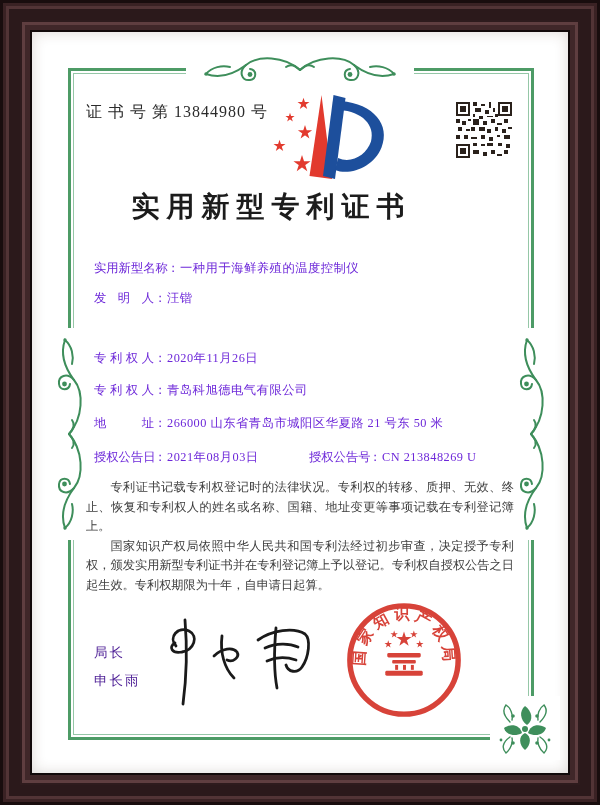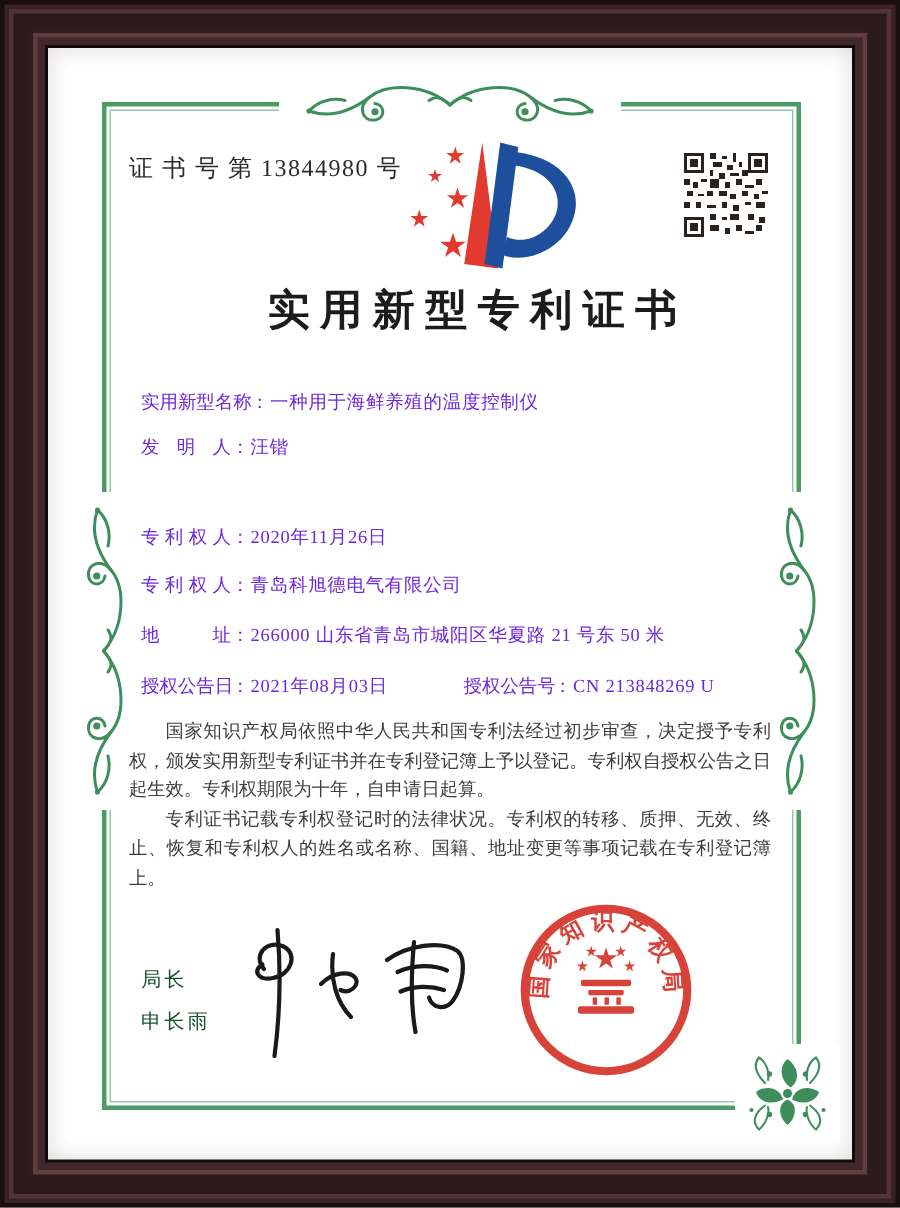--- a/index.html
+++ b/index.html
@@ -35,34 +35,34 @@
   .ornament{position:absolute;}
   
   .cert-no{
     position:absolute;left:54px;top:70px;font-size:16px;color:#2b2b2b;
     letter-spacing:1px;
   }
   .logo{position:absolute;left:216px;top:60px;width:150px;height:96px;}
   .qr{position:absolute;left:424px;top:70px;width:56px;height:56px;}
   .title{
     position:absolute;left:36px;width:400px;top:156px;text-align:center;
-    font-size:28px;font-weight:700;color:#1c1c1c;letter-spacing:7px;text-indent:7px;padding-left:47px;
+    font-size:28px;font-weight:700;color:#1c1c1c;letter-spacing:7px;text-indent:7px;
   }
   .row{position:absolute;left:62px;font-size:12.3px;color:#6d28d9;line-height:14px;white-space:nowrap;}
   .lbl{display:inline-block;width:60px;text-align:justify;text-align-last:justify;vertical-align:top;}
   .lbl-wide{width:73px;}
   .colon{display:inline-block;width:13px;}
   .val{letter-spacing:.5px;}
   .grant2{position:absolute;left:215px;top:0;white-space:nowrap;}
   .paras{
     position:absolute;left:54px;top:446px;width:428px;
     font-size:12.2px;line-height:19.5px;color:#3d3d3d;text-align:justify;
   }
   .paras p{margin:0;text-indent:2em;}
-  .sig-label{position:absolute;left:62px;font-size:13.5px;color:#14532d;letter-spacing:2px;}
+  .sig-label{position:absolute;left:62px;font-size:13.5px;color:#4c1d95;letter-spacing:2px;}
   .sig-label.l1{top:612px;}
   .sig-label.l2{top:640px;}
   .signature{position:absolute;left:116px;top:578px;width:185px;height:105px;}
   .seal{position:absolute;left:308px;top:564px;width:128px;height:128px;opacity:.93;}
   .seal-date{
     position:absolute;left:312px;top:662px;width:136px;text-align:center;
     font-size:13px;color:#3a3a3a;font-weight:600;letter-spacing:1px;white-space:nowrap;
   }
   svg text{font-family:"Liberation Serif","DejaVu Serif",serif;}
 </style>
@@ -223,22 +223,22 @@
     <span class="lbl">地址</span><span class="colon">：</span><span class="val">266000 山东省青岛市城阳区华夏路 21 号东 50 米</span>
   </div>
   <div class="row" style="top:418px">
     <span class="lbl">授权公告日</span><span class="colon">：</span><span class="val">2021年08月03日</span>
     <span class="grant2">
       <span class="lbl">授权公告号</span><span class="colon">：</span><span class="val">CN 213848269 U</span>
     </span>
   </div>
 
   <div class="paras">
+    <p>专利证书记载专利权登记时的法律状况。专利权的转移、质押、无效、终止、恢复和专利权人的姓名或名称、国籍、地址变更等事项记载在专利登记簿上。</p>
     <p>国家知识产权局依照中华人民共和国专利法经过初步审查，决定授予专利权，颁发实用新型专利证书并在专利登记簿上予以登记。专利权自授权公告之日起生效。专利权期限为十年，自申请日起算。</p>
-    <p>专利证书记载专利权登记时的法律状况。专利权的转移、质押、无效、终止、恢复和专利权人的姓名或名称、国籍、地址变更等事项记载在专利登记簿上。</p>
   </div>
 
   <div class="sig-label l1">局长</div>
   <div class="sig-label l2">申长雨</div>
 
   <svg class="signature" viewBox="0 0 185 105">
     <g fill="none" stroke="#1a1a1a" stroke-width="2.8" stroke-linecap="round">
       <path d="M28,36 C20,27 30,16 41,21 C51,26 46,40 34,42 C24,44 20,37 27,33"></path>
       <path d="M37,10 C39,34 39,64 35,94"></path>
       <path d="M74,26 C72,42 76,58 86,68"></path>

